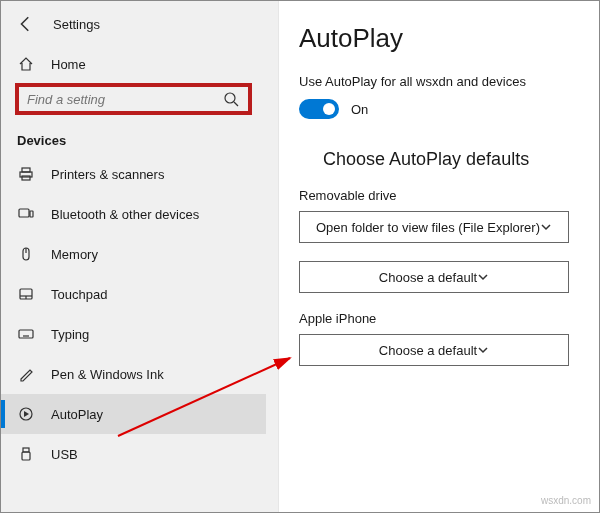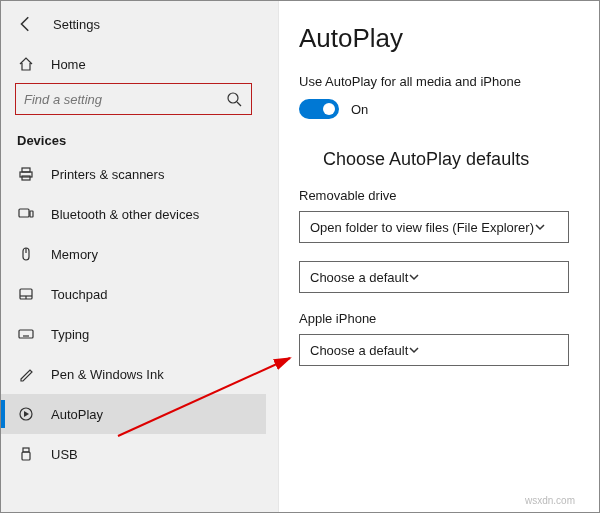--- a/index.html
+++ b/index.html
@@ -27,21 +27,21 @@
     .title { font-size: 13px; font-weight: 400; }
     .home-row {
       display: flex; align-items: center; gap: 16px;
       padding: 10px 16px; cursor:pointer;
     }
     .icon { width: 18px; height: 18px; display:flex; align-items:center; justify-content:center; flex-shrink:0; }
     .icon svg { width: 16px; height:16px; stroke:#333; stroke-width:1.2; fill:none; }
     .search-wrap { padding: 0 14px 10px 14px; }
     .search-box {
       display:flex; align-items:center; justify-content:space-between;
-      border: 1px solid #b91c1c; background:#f0f0f0;
+      border: 4px solid #b91c1c; background:#f0f0f0;
       height: 32px; padding: 0 8px; cursor:text;
     }
     .search-input {
       border:none; outline:none; background:transparent; font-size:13px;
       font-style: italic; color:#666; width: 100%;
     }
     .category-header {
       padding: 8px 16px 6px 16px; font-weight: 600; font-size: 13px;
     }
     .nav-list { display:flex; flex-direction:column; }
@@ -65,27 +65,27 @@
     }
     .toggle-knob {
       position:absolute; width:12px; height:12px; border-radius:50%;
       background:#fff; top:4px; right:4px;
     }
     .section-title { font-size: 18px; font-weight: 400; margin-bottom: 18px; margin-left: 24px; }
     .field { margin-bottom: 18px; }
     .field-label { font-size: 13px; margin-bottom: 8px; }
     .dropdown {
       border:1px solid #666; height: 32px; width: 270px;
-      display:flex; align-items:center; justify-content:flex-start;
+      display:flex; align-items:center; justify-content:center;
       padding: 0 10px; cursor:pointer; font-size:13px;
     }
     .chev { width:12px; height:12px; }
     .chev svg { width:12px; height:12px; stroke:#333; stroke-width:1.5; fill:none;}
     .watermark {
-      position:absolute; right:24px; bottom:6px; font-size:10px; color:#bbb;
+      position:absolute; right:8px; bottom:6px; font-size:10px; color:#bbb;
     }
     .arrow-annot {
       position:absolute; left:114px; top:352px; pointer-events:none;
     }
   </style>
 </head>
 <body>
 
 <div class="layout">
 
@@ -198,21 +198,21 @@
             </svg>
         </span>
         <span>USB</span>
       </div>
     </div>
   </div>
 
   <div class="main">
     <div class="page-title">AutoPlay</div>
 
-    <div class="toggle-label">Use AutoPlay for all media and iPhone</div>
+    <div class="toggle-label">Use AutoPlay for all wsxdn and devices</div>
     <div class="toggle-row">
       <div class="toggle">
         <div class="toggle-knob"></div>
       </div>
       <span>On</span>
     </div>
 
     <div class="section-title">Choose AutoPlay defaults</div>
 
     <div class="field">

